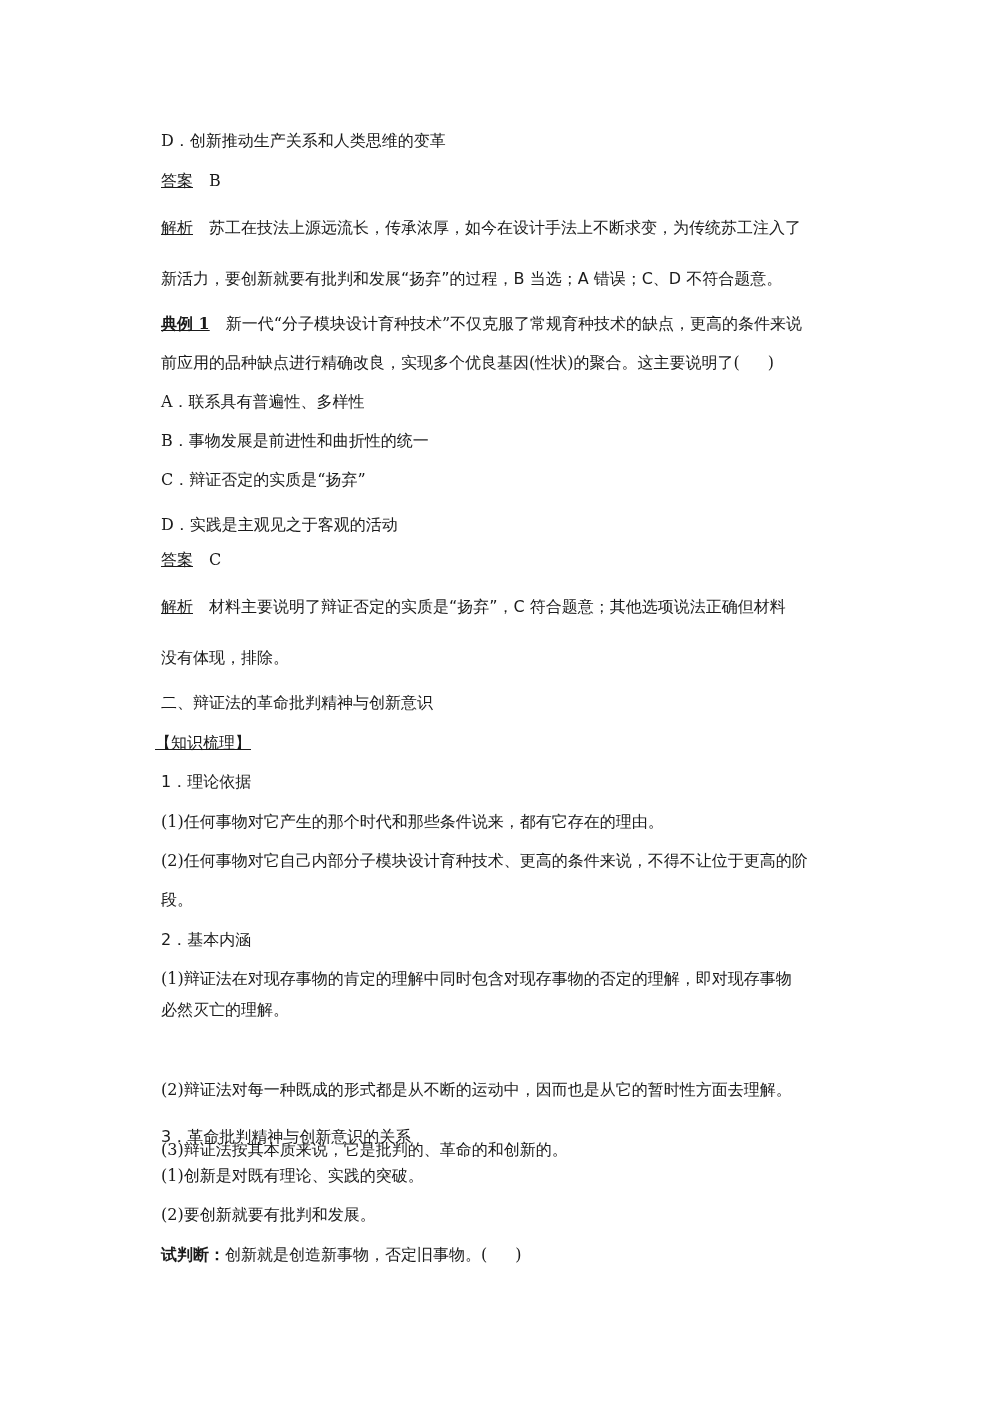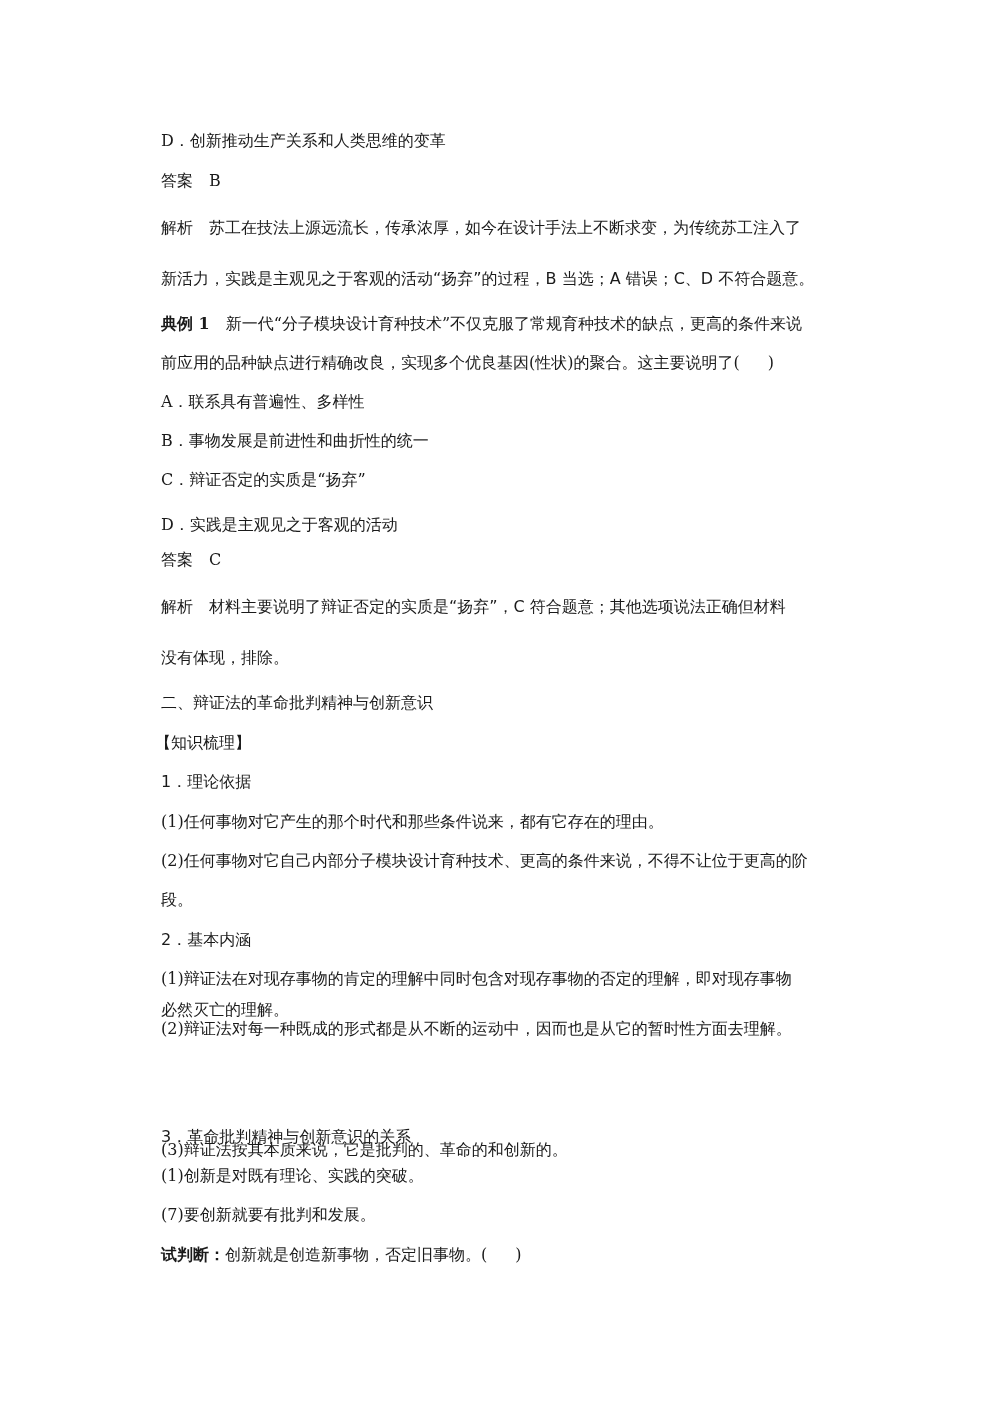--- a/index.html
+++ b/index.html
@@ -1,40 +1,40 @@
 <!DOCTYPE html>
 <html><head>
 <meta charset="utf-8">
 <style>
   html, body { margin: 0; padding: 0; background: #ffffff; }
   body { width: 1000px; height: 1414px; position: relative; overflow: hidden;
          font-family: "DejaVu Serif", "Liberation Serif", serif; color: #1a1a1a; }
   .line { position: absolute; left: 151px; font-size: 16px; white-space: nowrap; line-height: 20px; margin-left: 10px; }
   .sans { font-family: "DejaVu Sans", "Liberation Sans", sans-serif; }
   .bold { font-weight: bold; }
-  .lbl { display: inline-block; margin-right: 16px; }
+  .lbl { display: inline-block; margin-right: 16px; text-decoration: underline; }
   .u { text-underline-offset: 3px; }
   .blank { display: inline-block; width: 28px; }
-  .bracket-head { left: 145px; }
+  .bracket-head { left: 145px; text-decoration: underline; }
 </style>
 </head>
 <body>
 
 <div>
 
   <div class="line" style="top:131px">D．创新推动生产关系和人类思维的变革</div>
 
   <div class="line" style="top:171px">
     <span class="lbl">答案</span><span>B</span>
   </div>
 
   <div class="line sans" style="top:218px">
     <span class="lbl">解析</span><span>苏工在技法上源远流长，传承浓厚，如今在设计手法上不断求变，为传统苏工注入了</span>
   </div>
-  <div class="line sans" style="top:269px">新活力，实践是主观见之于客观的活动“扬弃”的过程，B 当选；A 错误；C、D 不符合题意。</div>
+  <div class="line sans" style="top:269px">新活力，要创新就要有批判和发展“扬弃”的过程，B 当选；A 错误；C、D 不符合题意。</div>
 
   <div class="line" style="top:314px">
     <span class="lbl bold">典例 1</span><span>新一代“分子模块设计育种技术”不仅克服了常规育种技术的缺点，更高的条件来说</span>
   </div>
   <div class="line" style="top:353px">
     <span>前应用的品种缺点进行精确改良，实现多个优良基因(性状)的聚合。这主要说明了(</span><span class="blank"></span><span>)</span>
   </div>
 
   <div class="line" style="top:392px">A．联系具有普遍性、多样性</div>
   <div class="line" style="top:431px">B．事物发展是前进性和曲折性的统一</div>
@@ -59,26 +59,26 @@
   <div class="line" style="top:851px">
     <span>(2)任何事物对它自己</span><span class="u">内部</span><span>分子模块设计育种技术、更高的条件来说，不得不让位于更高的阶</span>
   </div>
   <div class="line" style="top:890px">段。</div>
 
   <div class="line sans" style="top:930px">2．基本内涵</div>
   <div class="line" style="top:969px">
     <span>(1)辩证法在对现存事物的</span><span class="u">肯定</span><span>的理解中同时包含对现存事物的</span><span class="u">否定</span><span>的理解，即对现存事物</span>
   </div>
   <div class="line" style="top:1000px">必然灭亡的理解。</div>
-  <div class="line" style="top:1019px">
+  <div class="line" style="top:1080px">
     <span>(2)辩证法对每一种既成的形式都是从不断的运动中，因而也是从它的</span><span class="u">暂时性</span><span>方面去理解。</span>
   </div>
   <div class="line" style="top:1140px">(3)辩证法按其本质来说，它是批判的、革命的和创新的。</div>
 
   <div class="line sans" style="top:1127px">3．革命批判精神与创新意识的关系</div>
   <div class="line" style="top:1166px">(1)创新是对既有理论、实践的突破。</div>
-  <div class="line" style="top:1205px">(7)要创新就要有批判和发展。</div>
+  <div class="line" style="top:1205px">(2)要创新就要有批判和发展。</div>
 
   <div class="line" style="top:1245px">
     <span class="bold sans">试判断：</span><span>创新就是创造新事物，否定旧事物。(</span><span class="blank"></span><span>)</span>
   </div>
 
 </div>
 
 </body></html>

